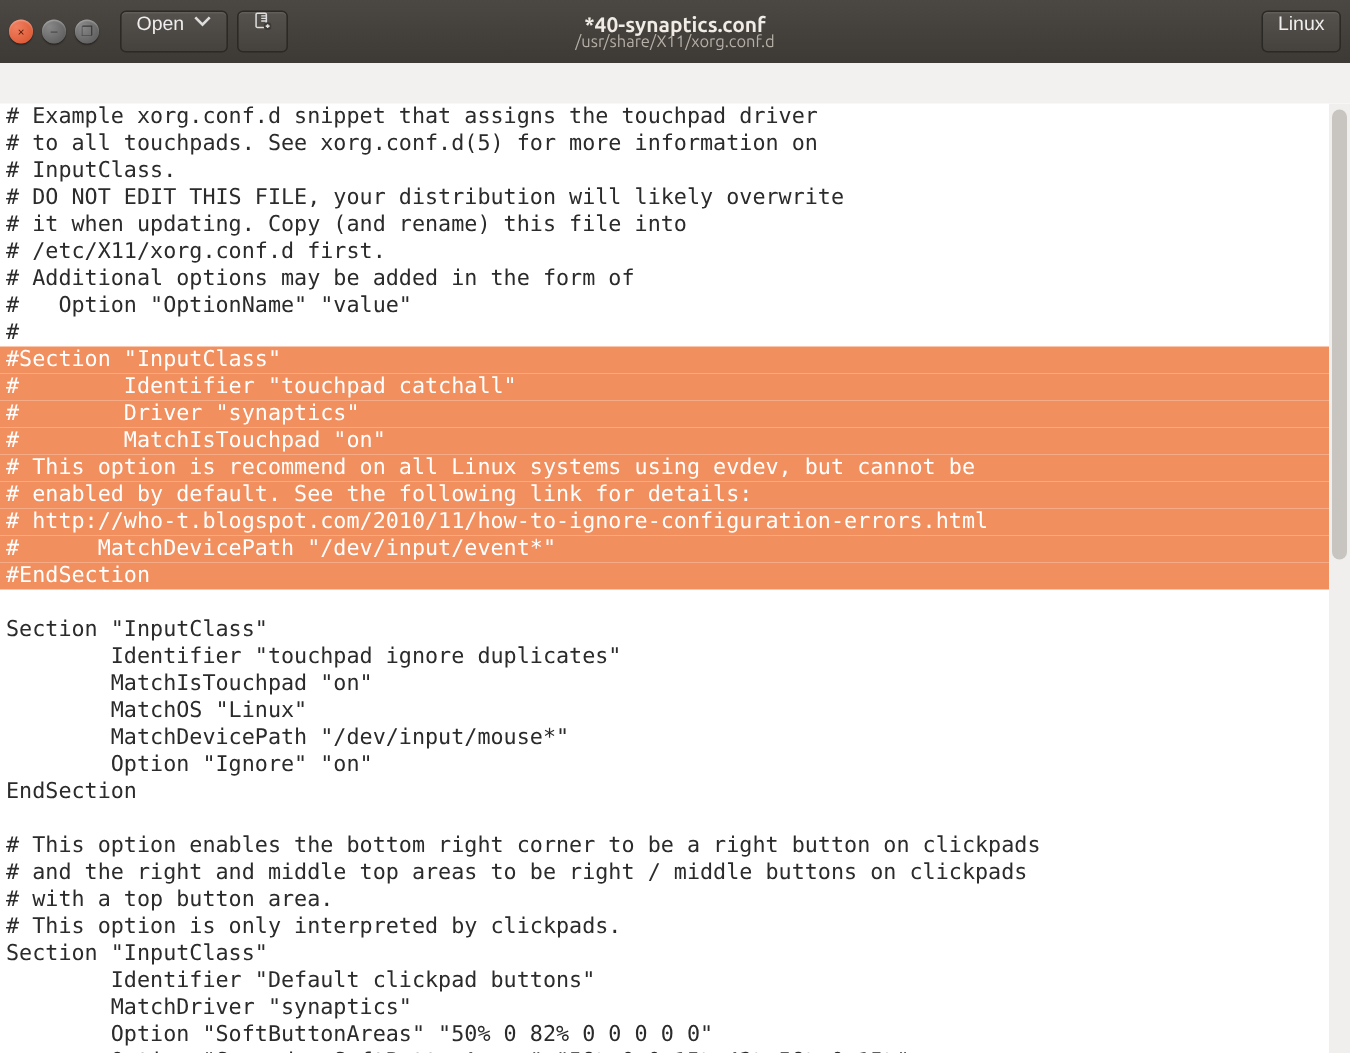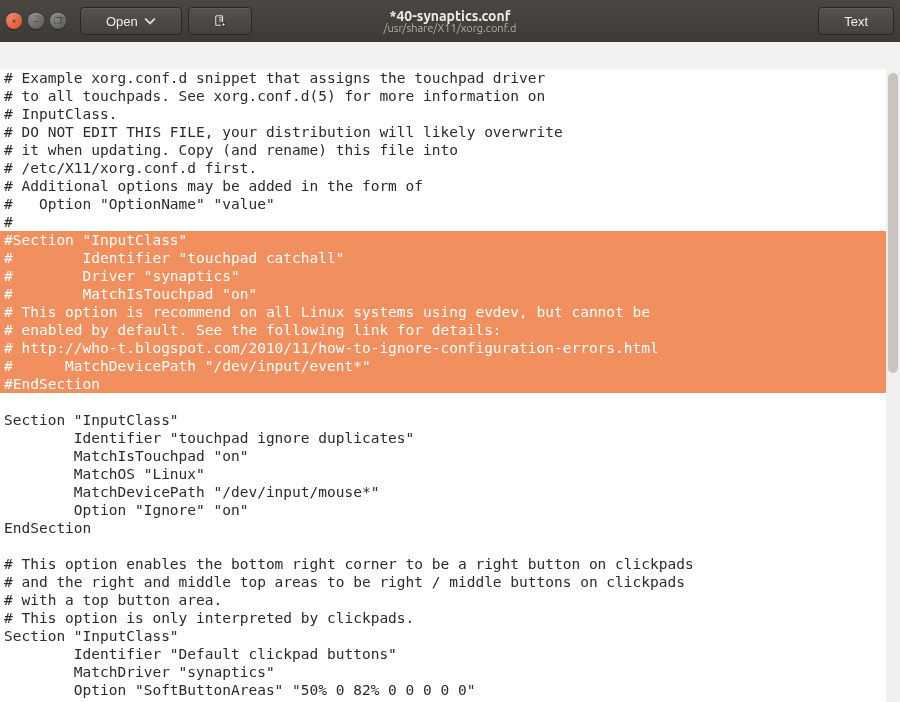--- a/index.html
+++ b/index.html
@@ -20,27 +20,27 @@
   .win-btn {
     width: 16px; height: 16px; border-radius: 50%;
     display: inline-flex; align-items: center; justify-content: center;
     font-size: 9px; color: #3a3a3a;
     background: radial-gradient(circle at 30% 30%, #888, #555);
     box-shadow: inset 0 1px 1px rgba(255,255,255,.3), 0 1px 1px rgba(0,0,0,.4);
   }
   .win-btn.close { background: radial-gradient(circle at 30% 30%, #f08060, #d9502b); color:#4d1600;}
   .tb-btn {
     height: 28px;
-    padding: 0 25px;
+    padding: 0 10px;
     border-radius: 4px;
     background: linear-gradient(#55514c, #45413c);
     border: 1px solid #2b2925;
     color: #eee;
     font-size: 13px;
-    display: inline-flex; align-items: center; gap: 6px;
+    display: inline-flex; gap: 6px;
     cursor: pointer;
     box-shadow: inset 0 1px 0 rgba(255,255,255,.08);
   }
   .tb-btn svg { width:12px; height:12px; }
   .title-center {
     position: absolute; left: 0; right: 0; top: 0; bottom: 0;
     display: flex; flex-direction: column; align-items: center; justify-content: center;
     pointer-events: none;
   }
   .title-main { font-weight: bold; font-size: 14px; color: #f0ece5; }
@@ -126,21 +126,21 @@
         <path d="M11 9.5 v3 M9.5 11 h3" stroke="#ddd" stroke-width="1.2"></path>
     </svg>
   </button>
 
   <div class="title-center">
     <div class="title-main">*40-synaptics.conf</div>
     <div class="title-sub">/usr/share/X11/xorg.conf.d</div>
   </div>
 
   <button class="tb-btn right">
-    <span>Text</span>
+    <span>Linux</span>
   </button>
 </div>
 
 <div class="editor">
   <pre class="code" id="code"># Example xorg.conf.d snippet that assigns the touchpad driver
 # to all touchpads. See xorg.conf.d(5) for more information on
 # InputClass.
 # DO NOT EDIT THIS FILE, your distribution will likely overwrite
 # it when updating. Copy (and rename) this file into
 # /etc/X11/xorg.conf.d first.

